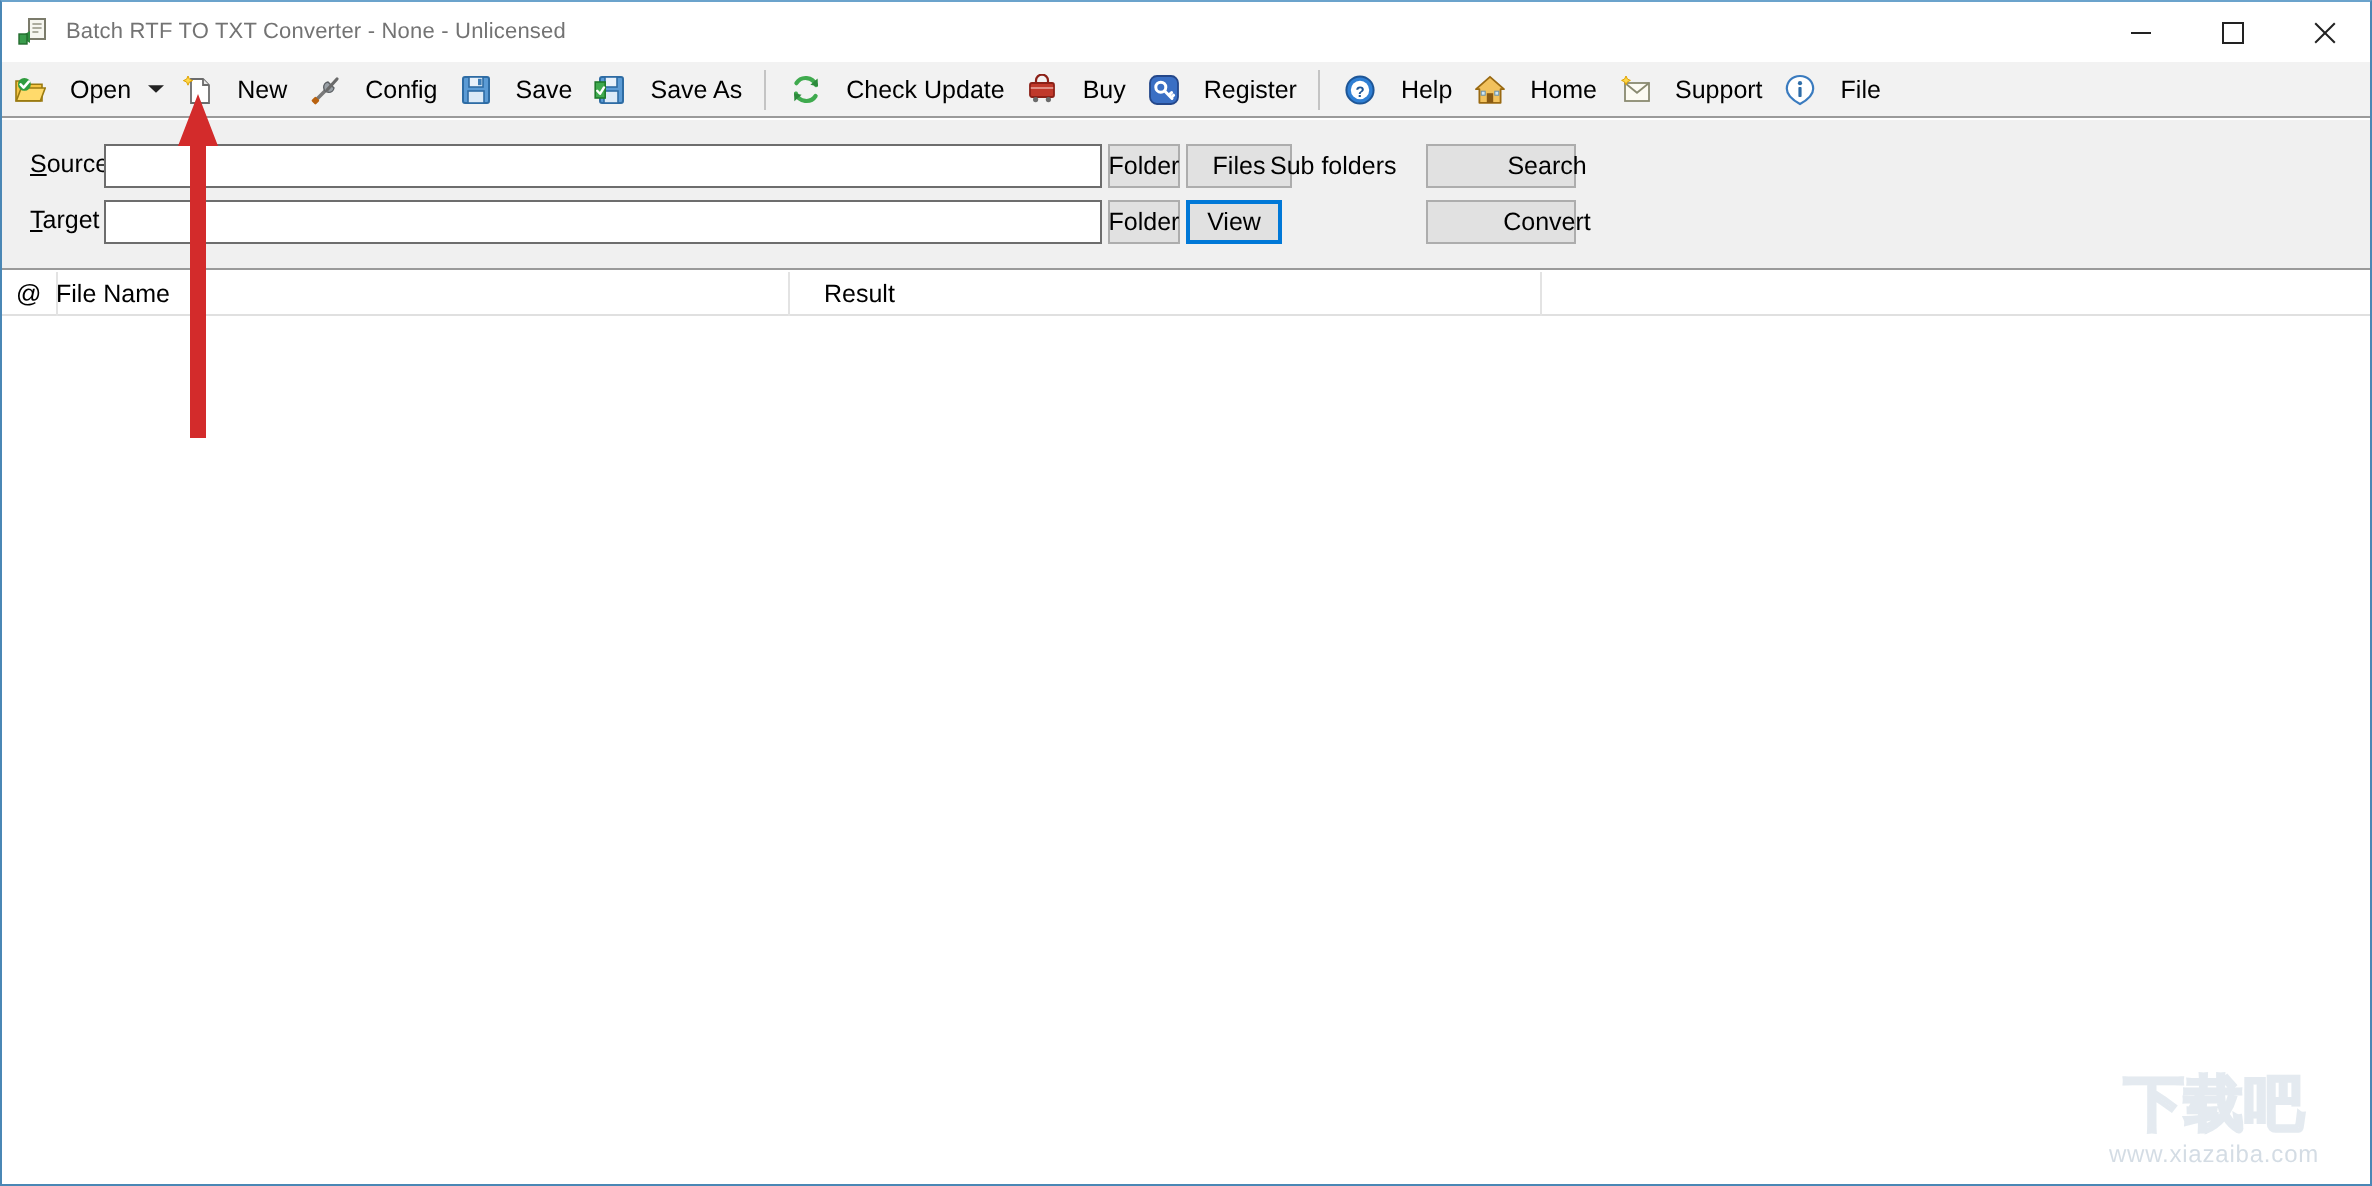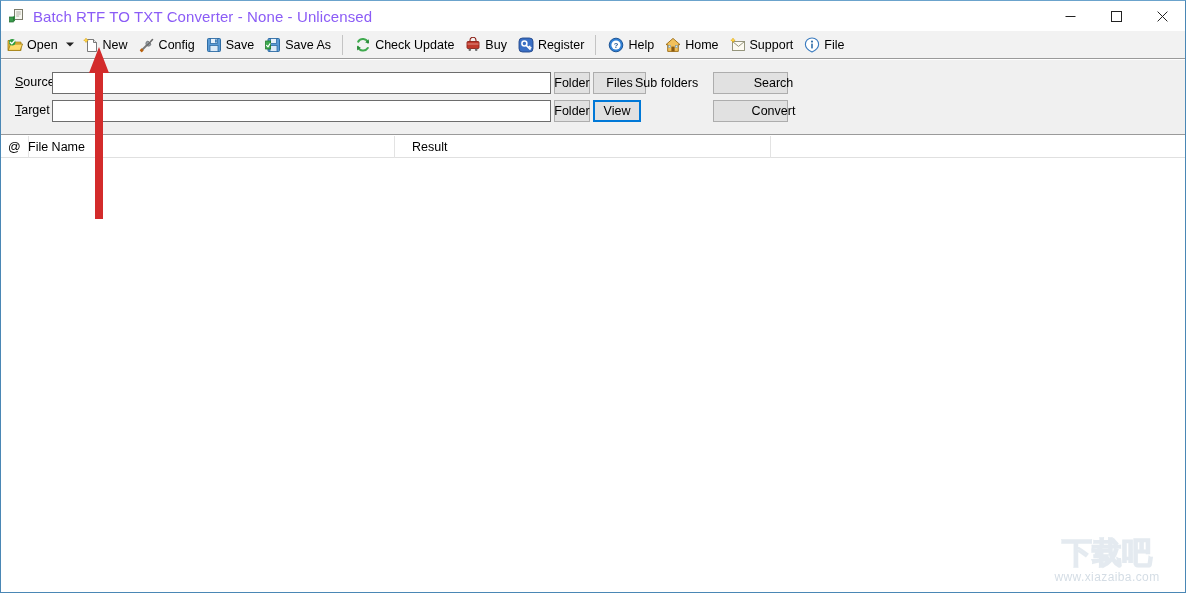--- a/index.html
+++ b/index.html
@@ -29,22 +29,22 @@
     width: 1184px; height: 30px;
     background: #ffffff;
     display: flex; align-items: center;
   }
   #app-icon {
     width: 16px; height: 16px;
     margin-left: 8px; margin-right: 8px;
     position: relative; flex: none;
   }
   #title-text {
-    font-size: 15px;
-    color: #8b5cf6;
+    font-size: 11px;
+    color: #737373;
     letter-spacing: 0.1px;
     white-space: nowrap;
   }
   .wbtns { margin-left: auto; display: flex; height: 30px; }
   .wbtn {
     width: 46px; height: 30px;
     display: flex; align-items: center; justify-content: center;
     cursor: default;
   }
   .wbtn svg { display: block; }
@@ -60,21 +60,21 @@
   .tb-item {
     display: flex; align-items: center;
     height: 24px;
     padding: 0 5px 0 4px;
     margin-left: 2px;
     cursor: default;
     white-space: nowrap;
   }
   .tb-label {
     font-size: 12.5px; color: #000;
-    margin-left: 4px;
+    margin-left: 12px;
   }
   .tb-ico { width: 16px; height: 16px; position: relative; flex: none; }
   .tb-sep {
     width: 1px; height: 20px;
     background: #c4c4c4;
     margin: 0 6px;
   }
   .tb-caret {
     width: 14px; height: 24px;
     display: flex; align-items: center; justify-content: center;

